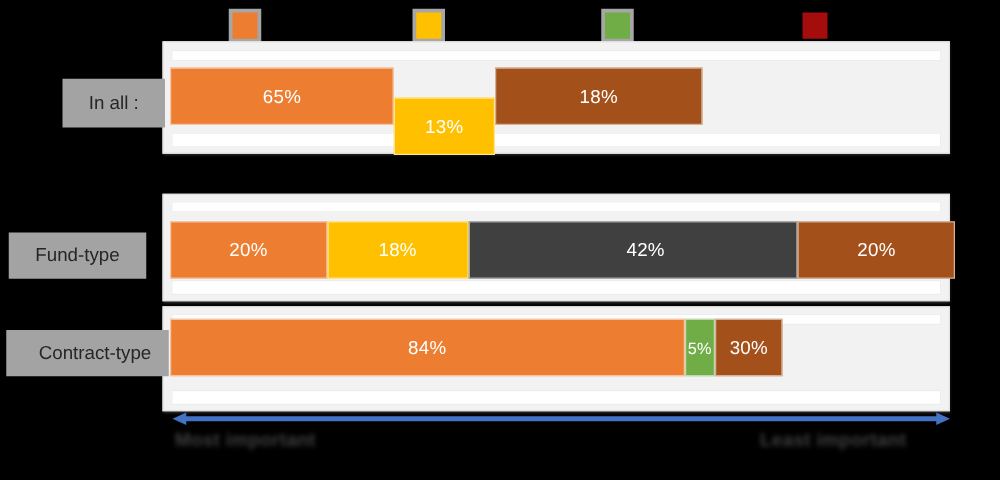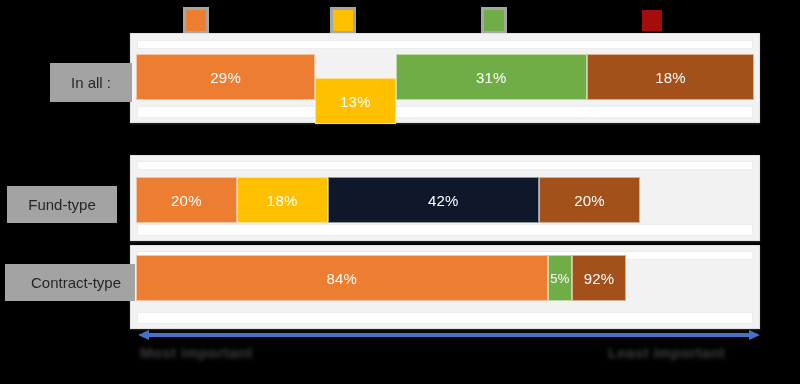--- a/index.html
+++ b/index.html
@@ -166,45 +166,44 @@
   </div>
 </div>
 
 <div id="plot-area">
 
   <div class="group-frame" style="top:0px; height:90px;">
     <div class="frame-inner-line" style="top:6px;"></div>
     <div class="frame-inner-line" style="top:72px; height:12px;"></div>
   </div>
   <div class="bar-row" style="top:21px; width:618px;">
-    <div class="seg" style="width:29%; background:#ed7d31;">29%</div>
+    <div class="seg" style="width:29%; background:#ed7d31;">65%</div>
     <div class="seg" style="width:13%; background:#ffc000;margin-top:24px;">13%</div>
-    <div class="seg" style="width:31%; background:#70ad47;">31%</div>
     <div class="seg" style="width:27%; background:#a3501a;">18%</div>
   </div>
 
   <div class="group-frame" style="top:122px; height:86px;">
     <div class="frame-inner-line" style="top:5px;"></div>
     <div class="frame-inner-line" style="top:68px; height:12px;"></div>
   </div>
-  <div class="bar-row" style="top:144px; width:504px;">
+  <div class="bar-row" style="top:144px; width:628px;">
     <div class="seg" style="width:20%; background:#ed7d31;">20%</div>
     <div class="seg" style="width:18%; background:#ffc000;">18%</div>
-    <div class="seg" style="width:42%; background:#0f172a;padding-left:20px;">42%</div>
+    <div class="seg" style="width:42%; background:#404040;padding-left:20px;">42%</div>
     <div class="seg" style="width:20%; background:#a3501a;">20%</div>
   </div>
 
   <div class="group-frame" style="top:212px; height:84px;">
     <div class="frame-inner-line" style="top:5px;"></div>
     <div class="frame-inner-line" style="top:66px; height:12px;"></div>
   </div>
   <div class="bar-row" style="top:222px; width:490px;">
     <div class="seg" style="width:84%; background:#ed7d31;">84%</div>
     <div class="seg small" style="width:5%; background:#70ad47;">5%</div>
-    <div class="seg" style="width:11%; background:#a3501a;">92%</div>
+    <div class="seg" style="width:11%; background:#a3501a;">30%</div>
   </div>
 
 </div>
 
 <div class="row-label" style="left:50px; top:63px; width:82px; height:39px;">In all  :</div>
 
 <div class="row-label" style="left:7px; top:186px; width:110px; height:37px;">Fund-type</div>
 
 <div class="row-label" style="left:5px; top:264px; width:130px; height:37px;padding-left:12px;">Contract-type</div>
 

